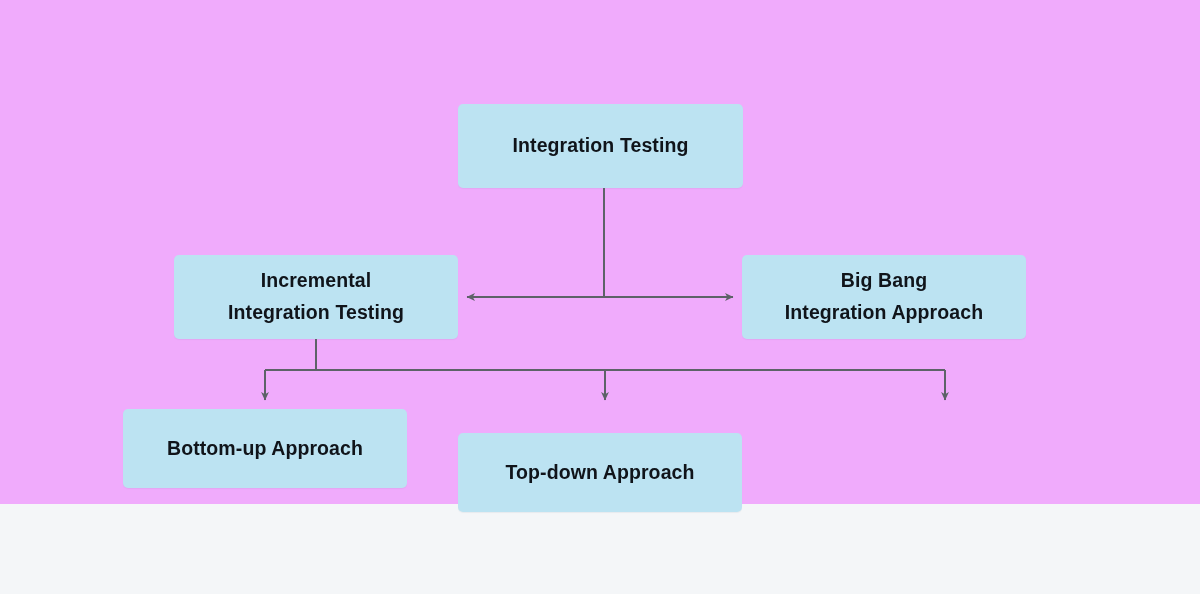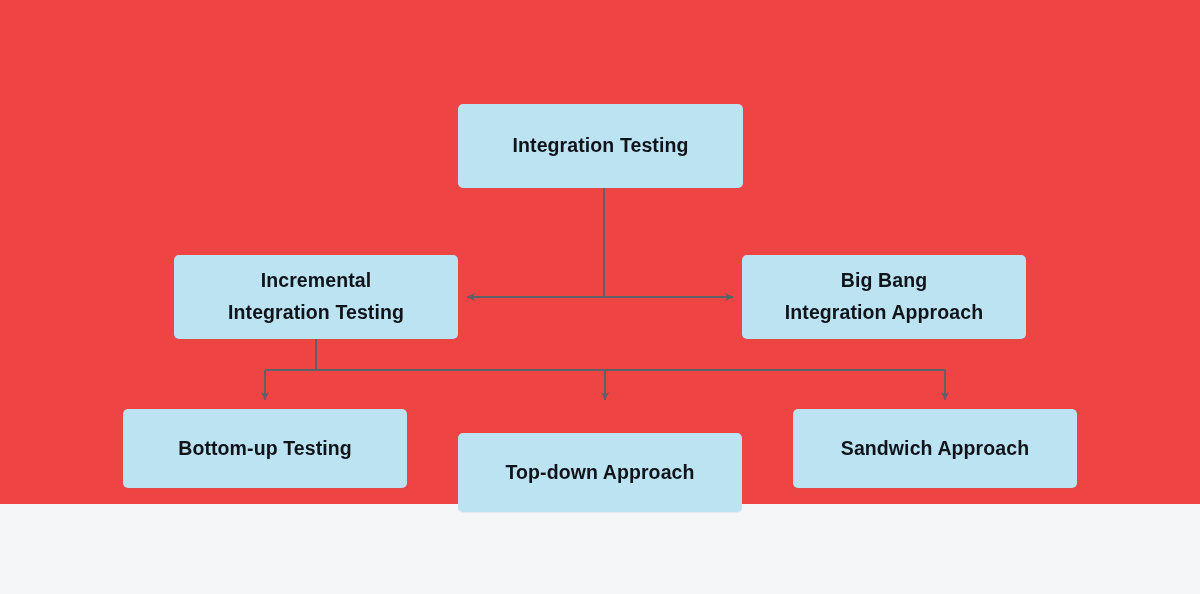--- a/index.html
+++ b/index.html
@@ -10,21 +10,21 @@
     width: 1200px;
     height: 594px;
     background: #f4f6f8;
     font-family: "Liberation Sans", sans-serif;
     overflow: hidden;
   }
   #diagram-root {
     position: relative;
     width: 1200px;
     height: 504px;
-    background: #ef4444;
+    background: #f0abfc;
   }
   .connector-layer {
     position: absolute;
     left: 0;
     top: 0;
     width: 1200px;
     height: 594px;
     pointer-events: none;
   }
   .node {
@@ -133,24 +133,21 @@
     <span class="label">Incremental
 Integration Testing</span>
   </div>
 
   <div class="node" id="node-big-bang-integration-testing">
     <span class="label">Big Bang
 Integration Approach</span>
   </div>
 
   <div class="node" id="node-bottom-up-approach">
-    <span class="label">Bottom-up Testing</span>
+    <span class="label">Bottom-up Approach</span>
   </div>
 
   <div class="node" id="node-top-down-approach">
     <span class="label">Top-down Approach</span>
   </div>
 
-  <div class="node" id="node-sandwich-approach">
-    <span class="label">Sandwich Approach</span>
-  </div>
 
 </div>
 
 </body></html>

